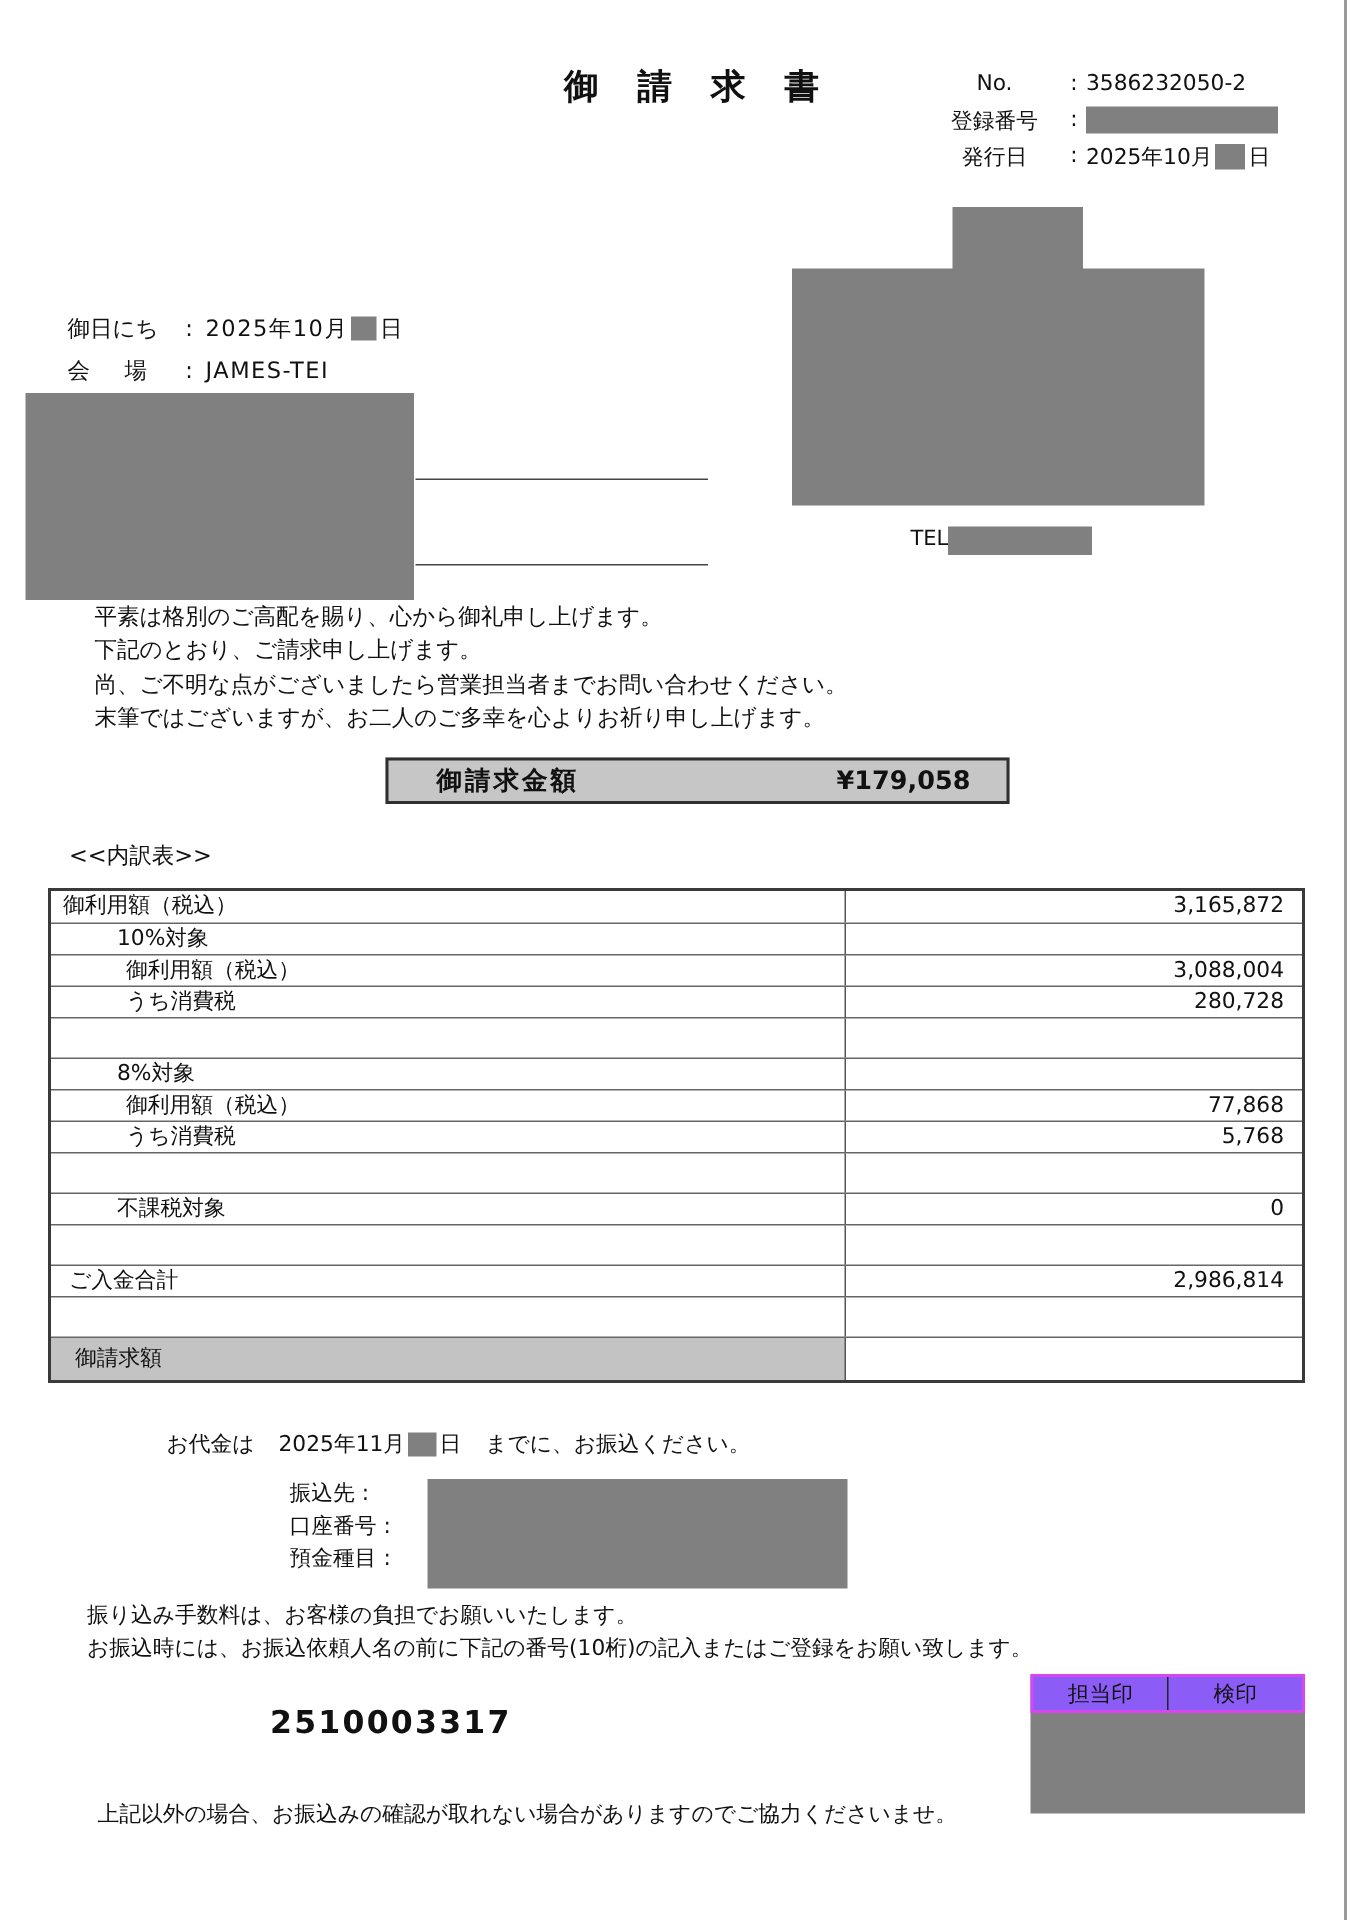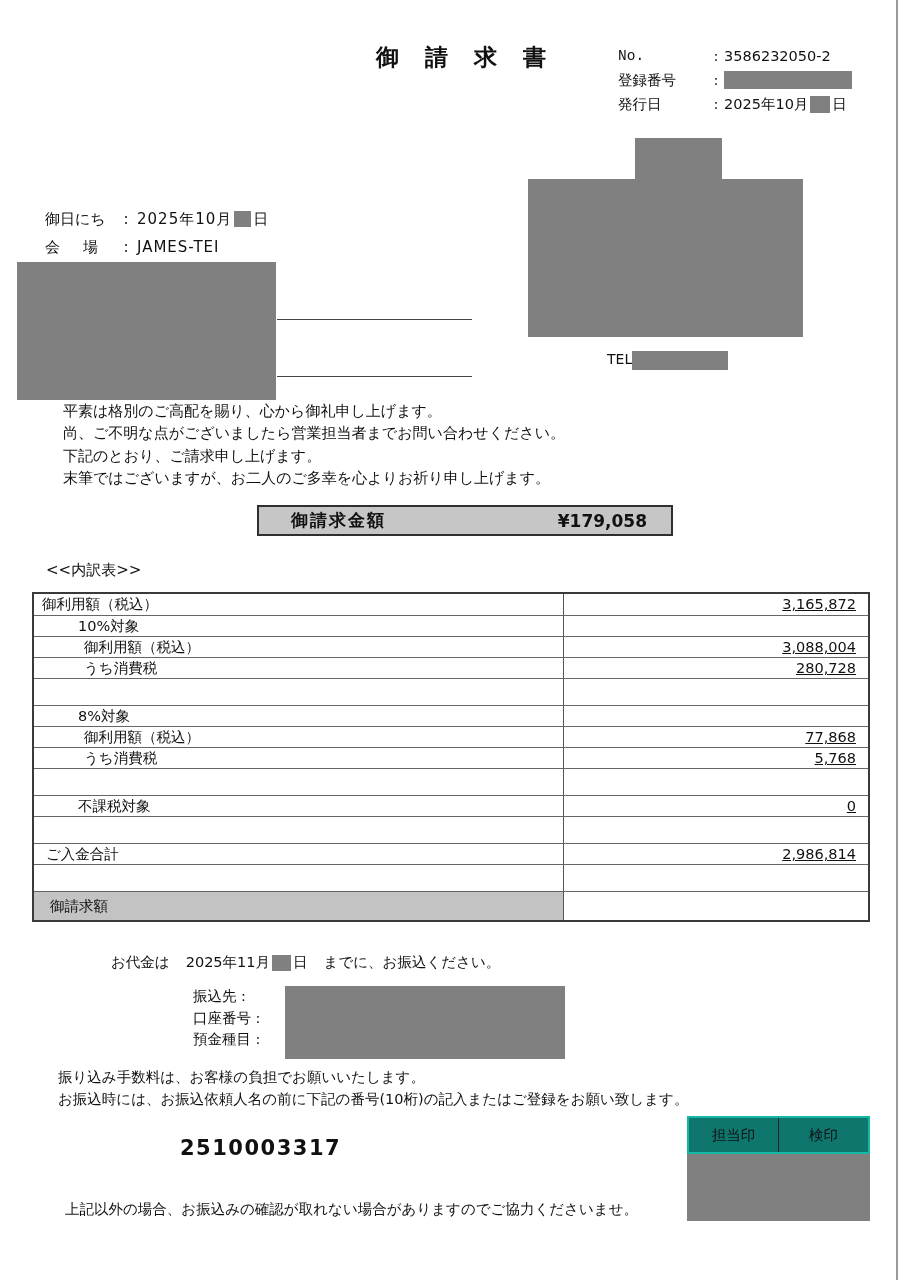--- a/index.html
+++ b/index.html
@@ -7,21 +7,21 @@
     position:relative;width:904px;height:1280px;background:#ffffff;
     font-family:"DejaVu Sans",sans-serif;color:#111;overflow:hidden;
   }
   .abs{position:absolute;}
   .redact{position:absolute;background:#808080;}
   
   .title{position:absolute;left:376px;top:42px;font-size:23px;font-weight:600;letter-spacing:9px;white-space:nowrap;}
   
   .meta{position:absolute;left:618px;top:44px;width:280px;font-size:14.5px;}
   .meta-row{display:flex;align-items:center;height:24px;white-space:nowrap;}
-  .meta-label{width:90px;text-align:left;font-family:Liberation Mono, monospace;}
+  .meta-label{width:90px;text-align:center;}
   .meta-colon{width:16px;text-align:center;}
   .meta-val{display:flex;align-items:center;gap:2px;}
   .inline-redact{display:inline-block;background:#808080;vertical-align:middle;}
   
   .cust{position:absolute;left:45px;top:205px;font-size:15px;}
   .cust-row{display:flex;align-items:center;height:28px;white-space:nowrap;}
   .cust-label{width:70px;}
   .cust-colon{width:22px;text-align:center;}
   .cust-val{display:flex;align-items:center;gap:2px;letter-spacing:1px;}
   .wline{position:absolute;left:277px;width:195px;height:0;border-top:1.5px solid #444;}
@@ -34,36 +34,36 @@
   .amount-value{margin-left:auto;padding-right:24px;font-size:17px;font-weight:700;}
   
   .bheading{position:absolute;left:46px;top:561px;font-size:15px;}
   .btable{position:absolute;left:32px;top:592px;width:838px;border:2px solid #3a3a3a;box-sizing:border-box;}
   .trow{display:flex;border-top:1px solid #666;box-sizing:border-box;font-size:14.5px;}
   .trow:first-child{border-top:none;}
   .h21{height:21px;line-height:21px;}
   .h27{height:27px;line-height:27px;}
   .h29{height:29px;line-height:29px;}
   .tl{width:530px;border-right:1px solid #555;box-sizing:border-box;white-space:nowrap;overflow:hidden;}
-  .tv{flex:1;text-align:right;padding-right:12px;text-decoration:underline;}
+  .tv{flex:1;text-align:right;padding-right:12px;}
   .ind0{padding-left:8px;}
   .ind1{padding-left:44px;}
   .ind2{padding-left:50px;}
   .ind3{padding-left:12px;}
   .ind4{padding-left:16px;}
   .shaded{background:#c3c3c3;}
   
   .due-line{position:absolute;left:68px;top:953px;font-size:14.5px;display:flex;align-items:center;gap:2px;white-space:nowrap;margin-left:43px;}
   .gap12{display:inline-block;width:12px;}
   .bank-labels{position:absolute;left:193px;top:986px;font-size:14.5px;line-height:21.5px;white-space:nowrap;}
   .fee-notes{position:absolute;left:58px;top:1066px;font-size:14.5px;line-height:22px;white-space:nowrap;}
   .refnum{position:absolute;left:180px;top:1136px;font-size:21px;font-weight:600;letter-spacing:1.5px;}
   
   .stamp{position:absolute;left:687px;top:1116px;width:183px;}
-  .stamp-head{display:flex;height:38px;border:2px solid #14b8a6;box-sizing:border-box;background:#0f766e;}
+  .stamp-head{display:flex;height:26px;border:2px solid #d946ef;box-sizing:border-box;background:#8b5cf6;}
   .stamp-cell{flex:1;display:flex;align-items:center;justify-content:center;font-size:14.5px;}
   .stamp-cell:first-child{border-right:1px solid #222;}
   .stamp-redact{width:183px;height:67px;background:#808080;}
   .bottom-note{position:absolute;left:65px;top:1200px;font-size:14.5px;white-space:nowrap;}
   .scan-edge{position:absolute;left:896px;top:0;width:2px;height:1280px;background:#9a9a9a;}
 </style>
 </head>
 <body>
 
 <div class="page">
@@ -114,22 +114,22 @@
       <span class="cust-colon">:</span>
       <span class="cust-val">JAMES-TEI</span>
     </div>
   </div>
   <div class="redact" style="left:17px;top:262px;width:259px;height:138px;"></div>
   <div class="wline" style="top:319px;"></div>
   <div class="wline" style="top:376px;"></div>
 
   <div class="greet">
     <div>平素は格別のご高配を賜り、心から御礼申し上げます。</div>
+    <div>下記のとおり、ご請求申し上げます。</div>
     <div>尚、ご不明な点がございましたら営業担当者までお問い合わせください。</div>
-    <div>下記のとおり、ご請求申し上げます。</div>
     <div>末筆ではございますが、お二人のご多幸を心よりお祈り申し上げます。</div>
   </div>
 
   <div class="amount-bar">
     <span class="amount-label">御請求金額</span>
     <span class="amount-value">¥179,058</span>
   </div>
 
   <div class="bheading">&lt;&lt;内訳表&gt;&gt;</div>
   <div class="btable">

